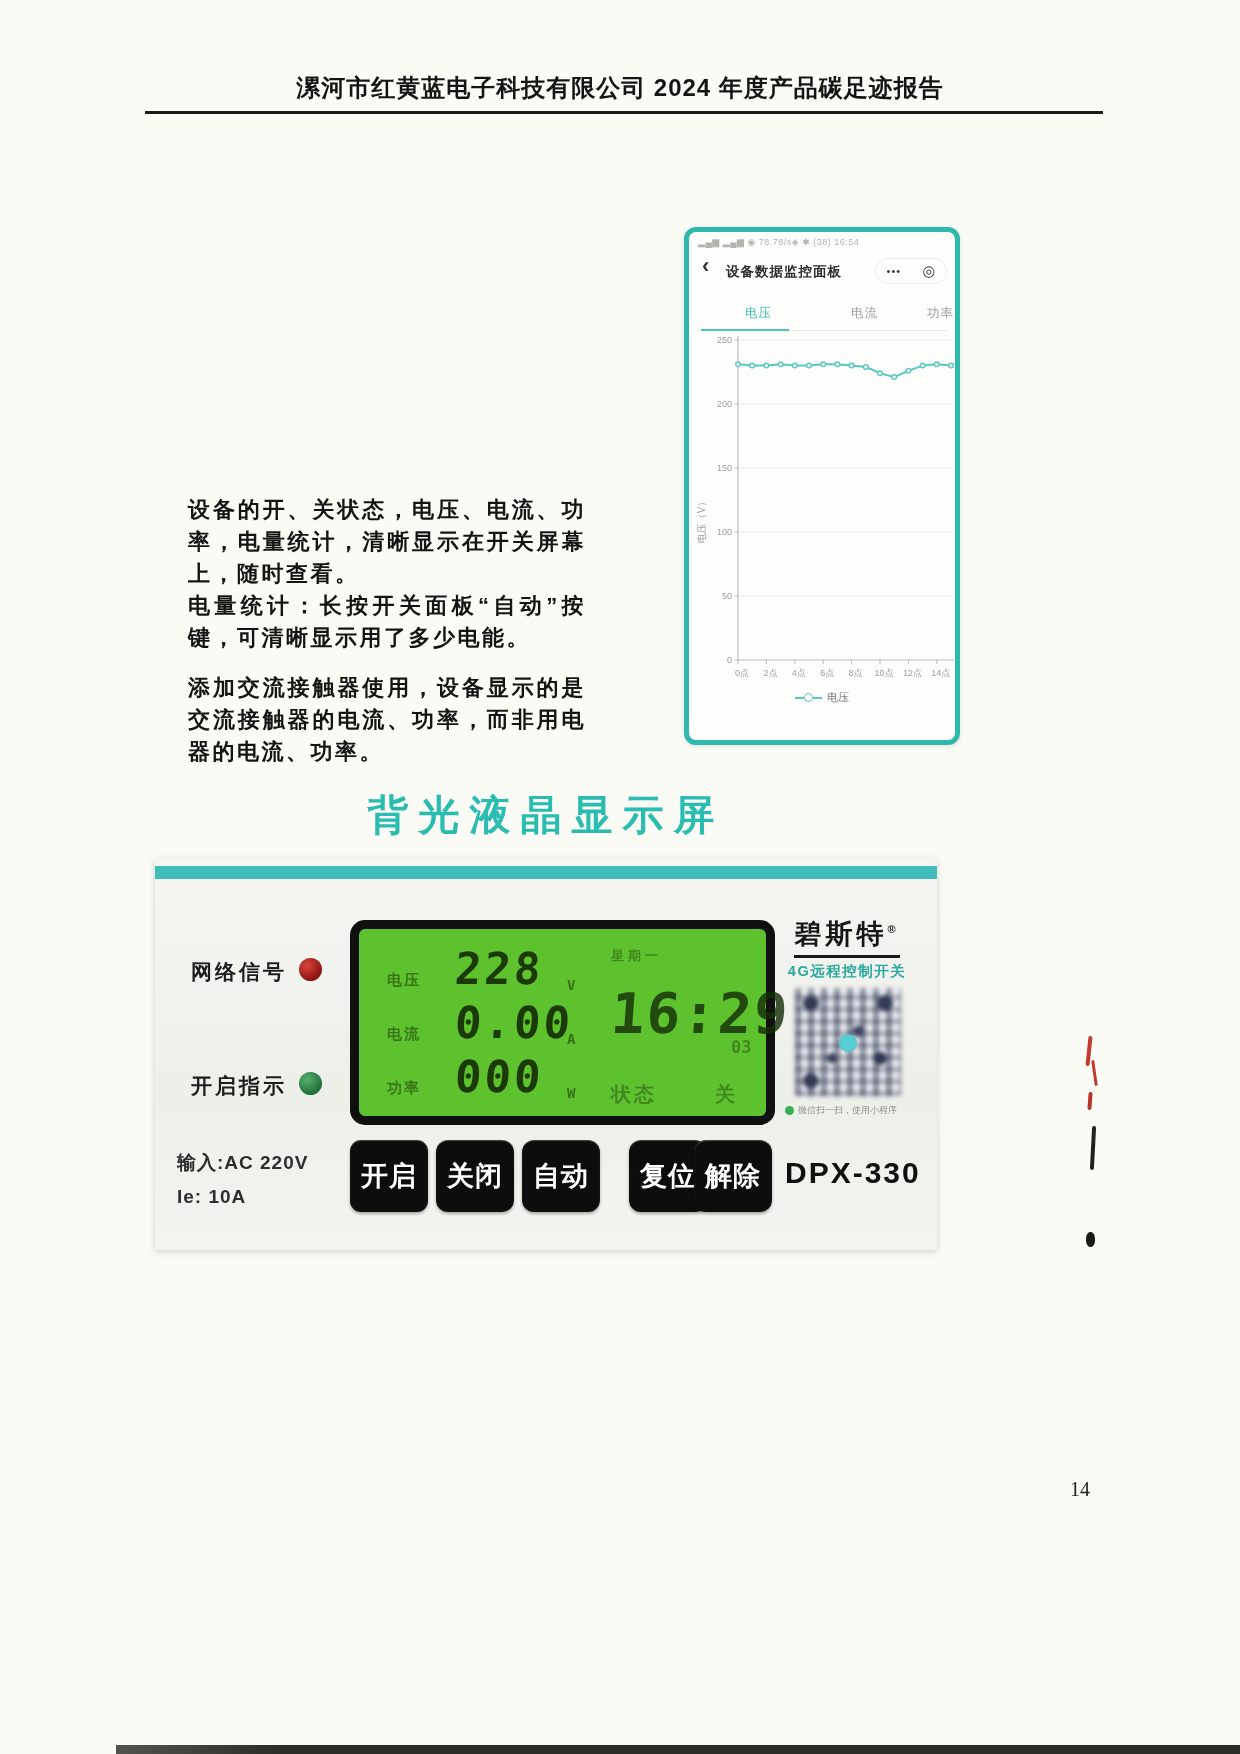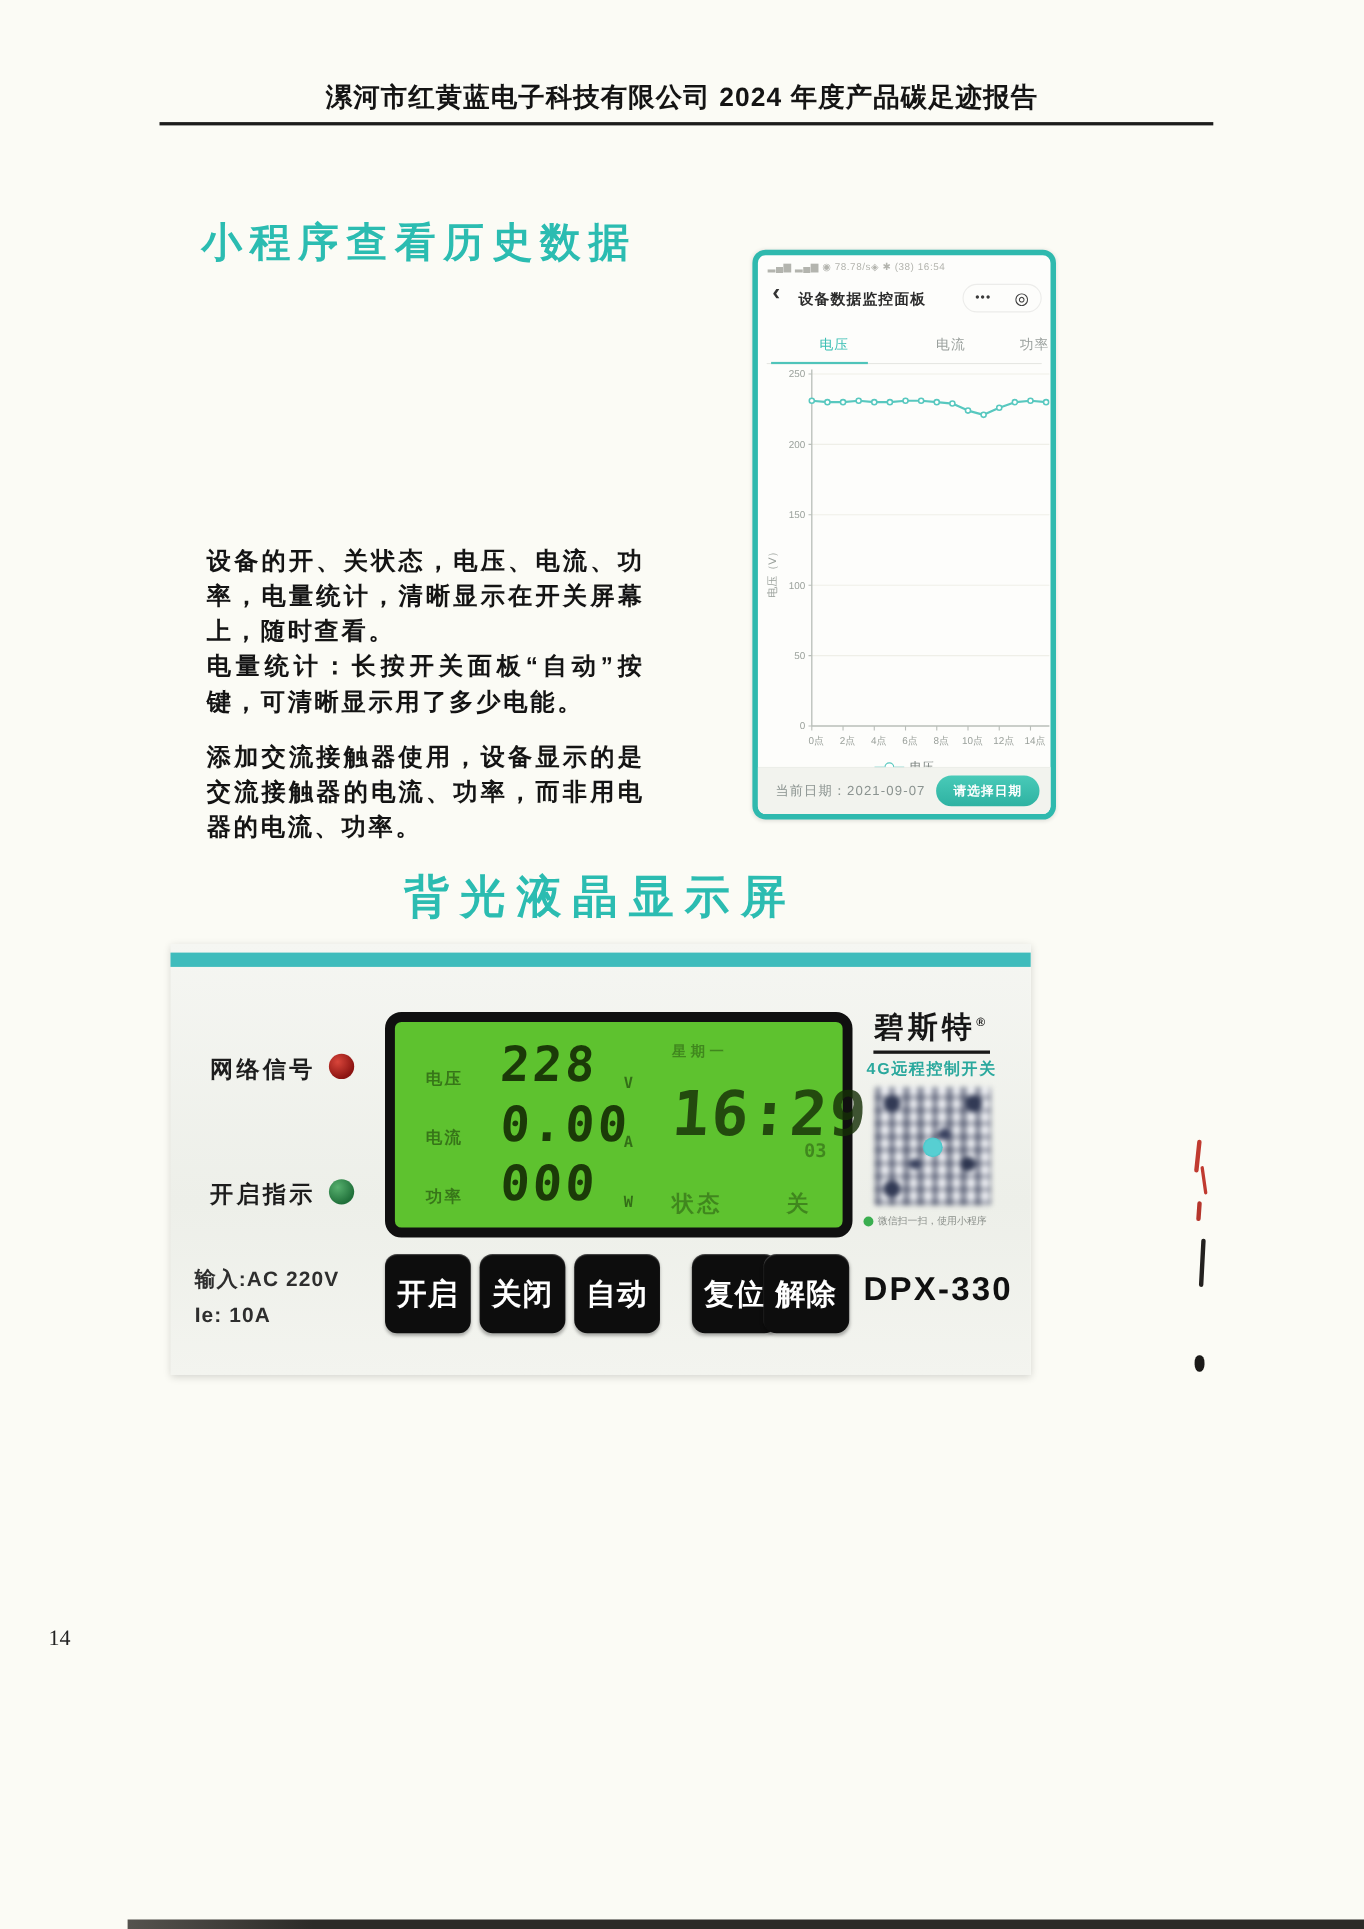--- a/index.html
+++ b/index.html
@@ -93,39 +93,38 @@
         radial-gradient(12px 12px at 80% 65%,#2e3650 55%,transparent 56%),
         radial-gradient(9px 9px at 35% 65%,#39415e 55%,transparent 56%),
         repeating-linear-gradient(90deg,rgba(46,53,80,.5) 0 6px,rgba(244,245,248,.25) 6px 13px),
         repeating-linear-gradient(0deg,rgba(46,53,80,.45) 0 5px,rgba(244,245,248,.2) 5px 12px);}
   .qr-dot{position:absolute;left:684px;top:176px;width:18px;height:18px;border-radius:50%;
           background:radial-gradient(circle,#57cfd2 55%,#2fb0b4);filter:blur(.5px);}
   .qr-caption{position:absolute;left:630px;top:246px;width:130px;display:flex;align-items:center;gap:4px;
               font-size:9px;color:#8b908b;}
   .qr-caption .gdot{width:9px;height:9px;border-radius:50%;background:#3aae4f;flex:0 0 auto;}
   
-  .page-number{position:absolute;top:1478px;left:0;width:1090px;text-align:left;
-               font-family:"Liberation Serif",serif;font-size:20px;color:#222;padding-left:44px;}
+  .page-number{position:absolute;top:1478px;left:0;width:1090px;text-align:right;
+               font-family:"Liberation Serif",serif;font-size:20px;color:#222;}
   .art{position:absolute;}
   .art-r1{left:1087px;top:1036px;width:4px;height:30px;background:#c03a30;transform:rotate(6deg);border-radius:2px;}
   .art-r2{left:1093px;top:1060px;width:3px;height:26px;background:#c03a30;transform:rotate(-8deg);border-radius:2px;}
   .art-r3{left:1088px;top:1092px;width:4px;height:18px;background:#b5352c;transform:rotate(4deg);border-radius:2px;}
   .art-k1{left:1091px;top:1126px;width:4px;height:44px;background:#23211f;transform:rotate(3deg);border-radius:2px;}
   .art-k2{left:1086px;top:1232px;width:9px;height:15px;background:#1b1a18;border-radius:45%;}
   .scan-edge{position:absolute;left:116px;top:1745px;width:1124px;height:9px;background:linear-gradient(90deg,#55534e,#2c2b28 15%,#2c2b28);}
 </style>
 </head>
 <body>
 
 <div class="page">
 
   <div class="doc-header">漯河市红黄蓝电子科技有限公司 2024 年度产品碳足迹报告</div>
   <div class="doc-header-rule"></div>
 
-  <div class="title1">小程序查看历史数据</div>
   <p class="para p2">设备的开、关状态，电压、电流、功率，电量统计，清晰显示在开关屏幕上，随时查看。
 电量统计：长按开关面板“自动”按键，可清晰显示用了多少电能。</p>
   <p class="para p3">添加交流接触器使用，设备显示的是交流接触器的电流、功率，而非用电器的电流、功率。</p>
 
   <div class="phone">
     <div class="p-status">
       <span>
         <span class="ic">▂▄▆</span><span class="ic">▂▄▆</span><span class="ic">◉</span><span>78.78/s</span>
       </span>
       <span>
@@ -199,24 +198,20 @@
         <circle cx="259" cy="45.599999999999966" r="2.3" fill="#fff" stroke="#58c8bf" stroke-width="1.4"></circle>
       </svg>
     <div class="p-legend">
       <span class="legend-marker">
           <span class="ln"></span>
           <span class="dot"></span>
           <span class="ln"></span>
         </span>
       <span>电压</span>
     </div>
-    <div class="p-footer">
-      <span class="p-footer-label">当前日期：2021-09-07</span>
-      <span class="p-date-btn">请选择日期</span>
-    </div>
   </div>
 
   <div class="title2">背光液晶显示屏</div>
 
   <div class="panel">
     <div class="panel-strip"></div>
     <div class="led-label ll1">网络信号</div>
     <div class="led led-red"></div>
     <div class="led-label ll2">开启指示</div>
     <div class="led led-green"></div>

